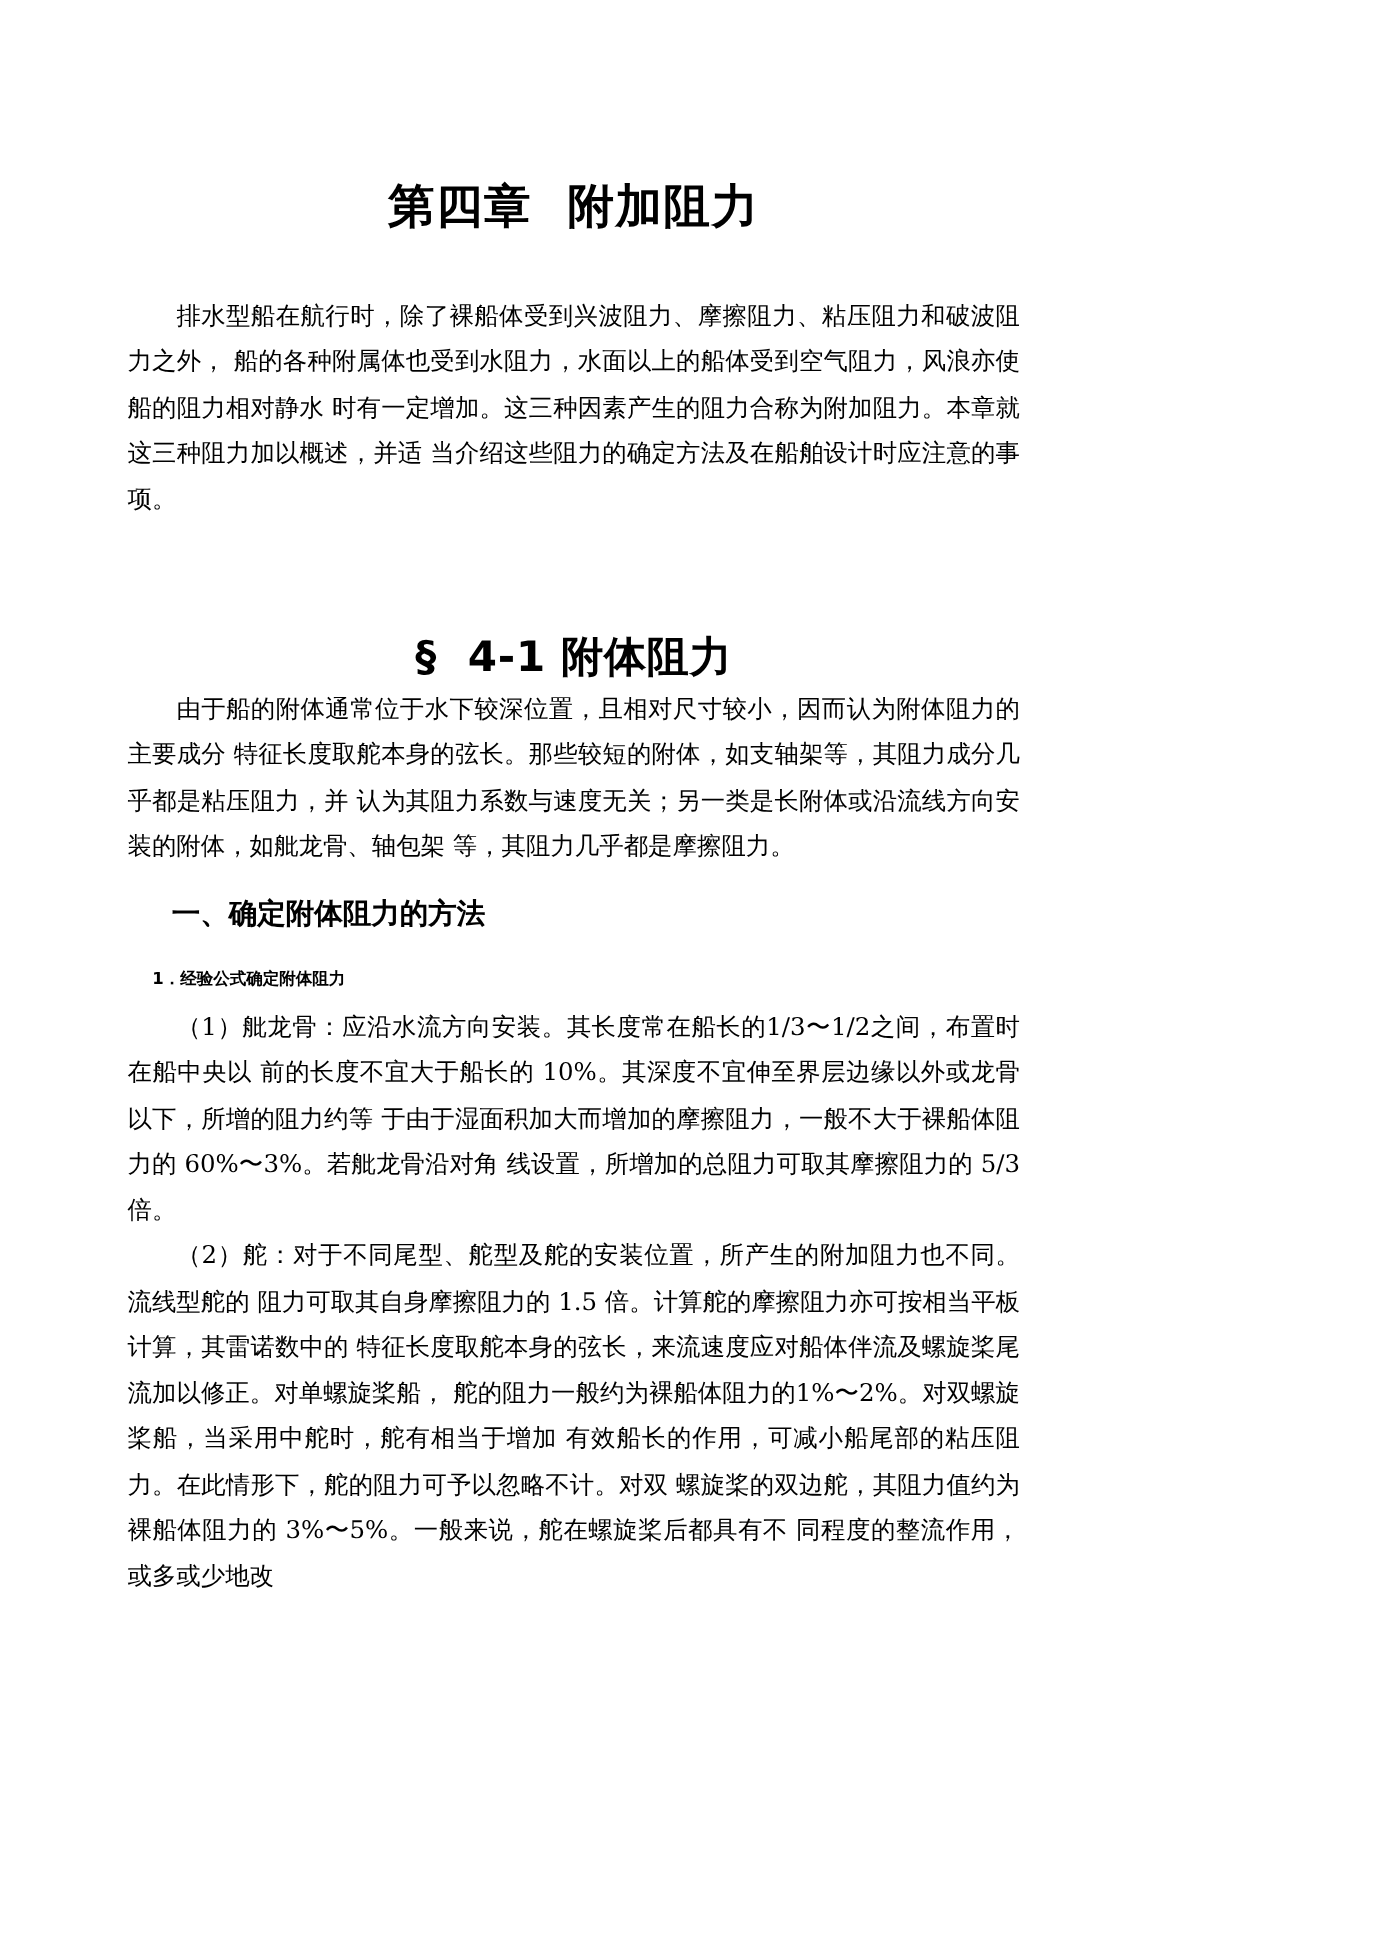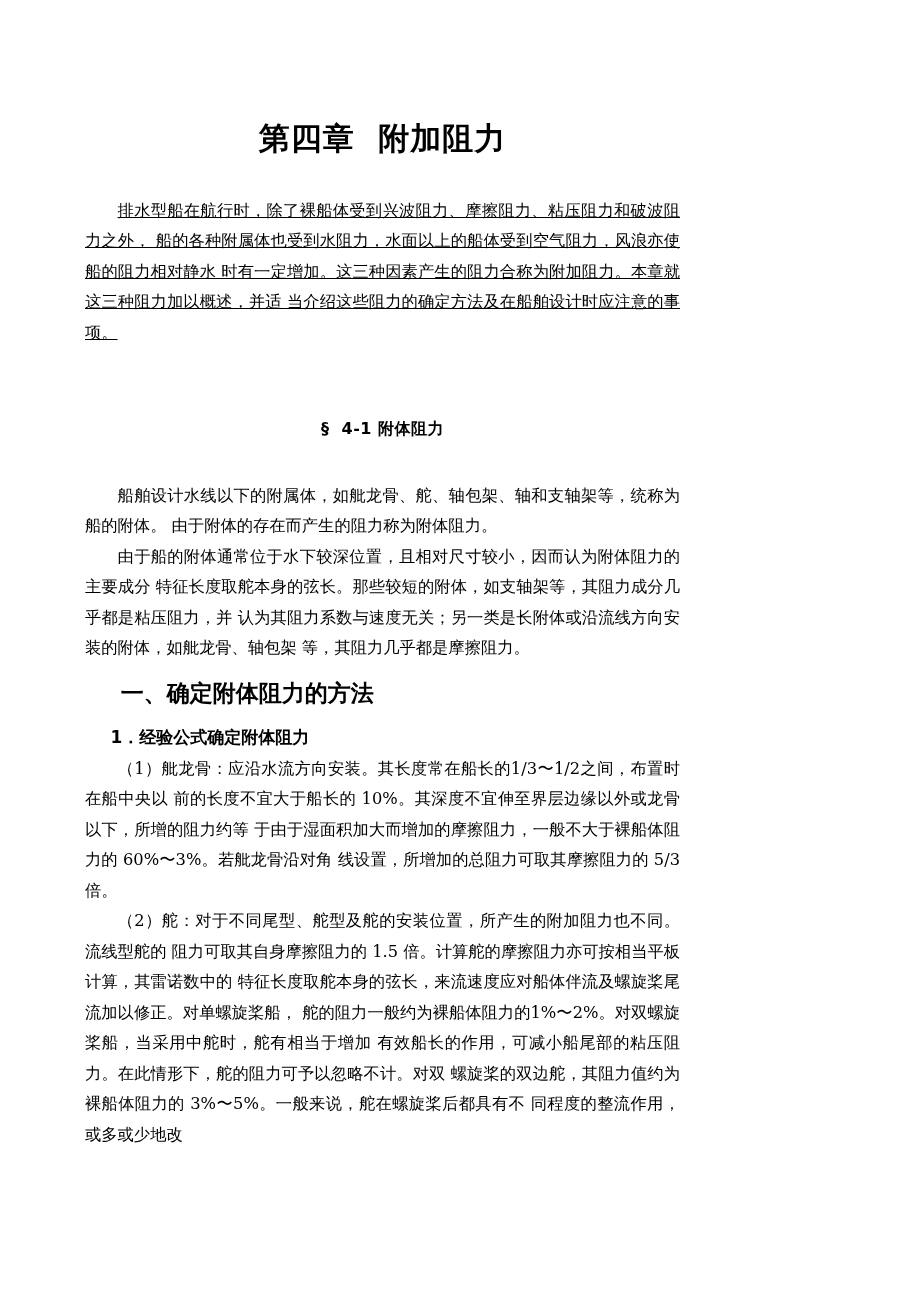--- a/index.html
+++ b/index.html
@@ -36,79 +36,77 @@
     line-height: 1.35;
     white-space: pre;
   }
 
   
   .section-heading {
     margin: 0;
     padding-top: 70px;
     text-align: center;
     font-family: "DejaVu Sans", "Liberation Sans", sans-serif;
-    font-size: 16px;
+    font-size: 28px;
     font-weight: bold;
     letter-spacing: 0.5px;
     line-height: 1.4;
     white-space: pre;
   }
 
   
   .para {
     margin: 0;
     font-size: 16.3px;
     line-height: 30.5px;
     text-align: justify;
     text-justify: inter-ideograph;
     text-indent: 2em;
     word-break: break-all;
     letter-spacing: 0px;
   }
 
   .para.first-after-title {
     margin-top: 36px;
-    text-decoration: underline;
   }
 
   .para.after-section {
     margin-top: 40px;
   }
 
   
   .subhead {
     margin: 0;
     padding-top: 14px;
     padding-bottom: 2px;
     font-family: "DejaVu Sans", "Liberation Sans", sans-serif;
-    font-size: 23px;
+    font-size: 19px;
     font-weight: bold;
     text-indent: 1.55em;
     line-height: 30px;
     white-space: pre;
   }
 
   .subhead.level2 {
     padding-top: 12px;
     text-indent: 1.5em;
-    font-size: 17px;
+    font-size: 11px;
   }
 </style>
 </head>
 <body>
 
 <div class="page">
 
   <h1 class="chapter-title">第四章  附加阻力</h1>
 
   <p class="para first-after-title">排水型船在航行时，除了裸船体受到兴波阻力、摩擦阻力、粘压阻力和破波阻力之外， 船的各种附属体也受到水阻力，水面以上的船体受到空气阻力，风浪亦使船的阻力相对静水 时有一定增加。这三种因素产生的阻力合称为附加阻力。本章就这三种阻力加以概述，并适 当介绍这些阻力的确定方法及在船舶设计时应注意的事项。</p>
 
   <h2 class="section-heading">§  4-1 附体阻力</h2>
 
-  <p class="para after-section">船舶设计水线以下的附属体，如舭龙骨、舵、轴包架、轴和支轴架等，统称为船的附体。 由于附体的存在而产生的阻力称为附体阻力。</p>
 
   <p class="para">由于船的附体通常位于水下较深位置，且相对尺寸较小，因而认为附体阻力的主要成分 特征长度取舵本身的弦长。那些较短的附体，如支轴架等，其阻力成分几乎都是粘压阻力，并 认为其阻力系数与速度无关；另一类是长附体或沿流线方向安装的附体，如舭龙骨、轴包架 等，其阻力几乎都是摩擦阻力。</p>
 
   <h3 class="subhead">一、确定附体阻力的方法</h3>
 
 
 
   <h4 class="subhead level2">1．经验公式确定附体阻力</h4>
 
   <p class="para">（1）舭龙骨：应沿水流方向安装。其长度常在船长的1/3〜1/2之间，布置时在船中央以 前的长度不宜大于船长的 10%。其深度不宜伸至界层边缘以外或龙骨以下，所增的阻力约等 于由于湿面积加大而增加的摩擦阻力，一般不大于裸船体阻力的 60%〜3%。若舭龙骨沿对角 线设置，所增加的总阻力可取其摩擦阻力的 5/3 倍。</p>

